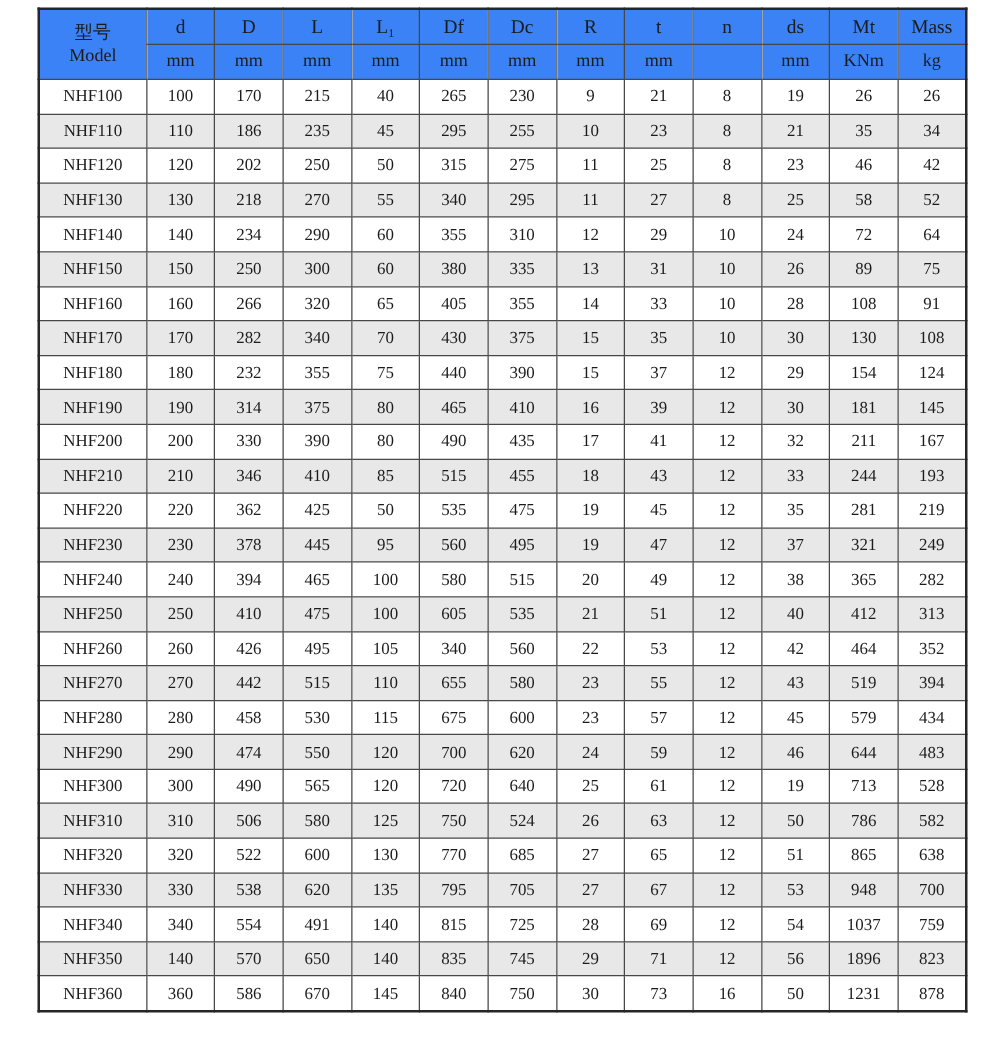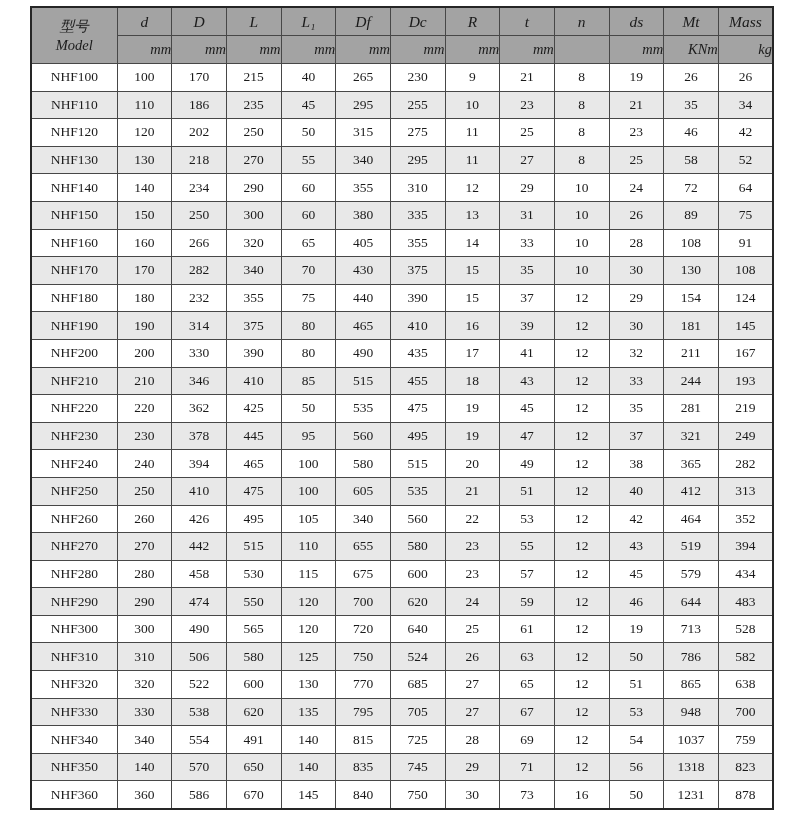--- a/index.html
+++ b/index.html
@@ -32,36 +32,34 @@
     border: 2px solid #262626;
   }
   .spec th, .spec td {
     border: 1px solid #474747;
     text-align: center;
     vertical-align: middle;
     padding: 0;
     overflow: hidden;
   }
   .spec thead th {
-    background: #a3a3a3;
+    background: #3b82f6;
     font-weight: normal;
-    font-style: italic;
   }
   .spec th.model-head {
     font-size: 14.5px;
     line-height: 1.3;
   }
   .spec th.col-label {
     font-size: 15.5px;
     height: 27px;
   }
   .spec th.unit {
     font-size: 14.5px;
     height: 27px;
-    text-align: right;
   }
   .spec tbody td {
     height: 26.6px;
     font-size: 13.5px;
     background: #ffffff;
   }
   .spec tbody tr.alt td {
     background: #e8e8e8;
   }
 </style>
@@ -501,21 +499,21 @@
           <td>140</td>
           <td>570</td>
           <td>650</td>
           <td>140</td>
           <td>835</td>
           <td>745</td>
           <td>29</td>
           <td>71</td>
           <td>12</td>
           <td>56</td>
-          <td>1318</td>
+          <td>1896</td>
           <td>823</td>
         </tr>
         <tr>
           <td class="model">NHF360</td>
           <td>360</td>
           <td>586</td>
           <td>670</td>
           <td>145</td>
           <td>840</td>
           <td>750</td>

